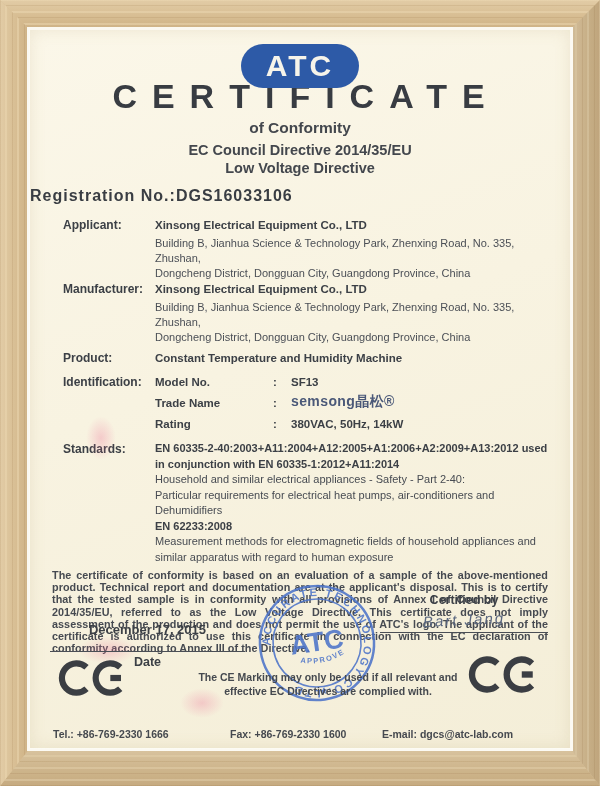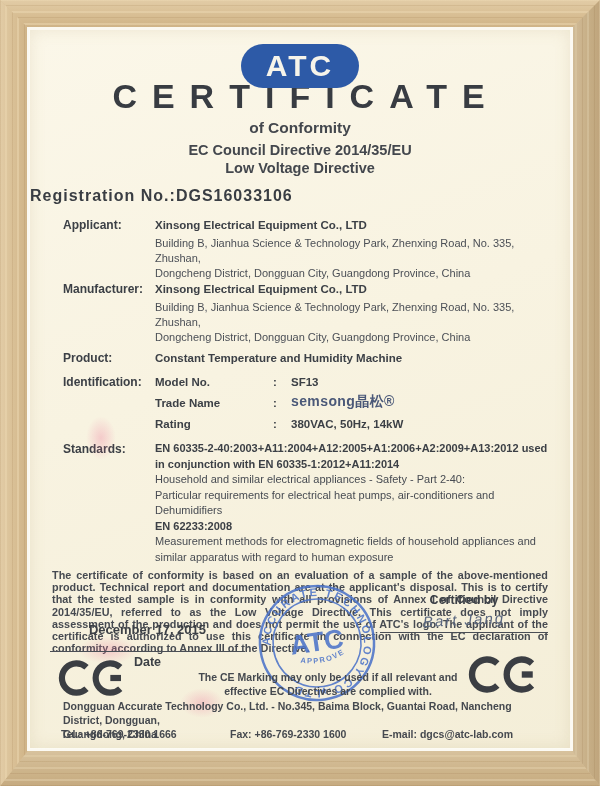--- a/index.html
+++ b/index.html
@@ -90,21 +90,21 @@
   .date-value{font-weight:bold;font-size:13px;color:#3c4046;line-height:14px;padding-bottom:14px;border-bottom:1.5px solid #4a4e55;}
   .date-label{margin-top:3px;font-weight:bold;font-size:12.5px;color:#3c4046;}
   .ce{position:absolute;}
   .ce-left{left:28px;top:630px;width:72px;height:36px;}
   .ce-right{left:438px;top:626px;width:74px;height:37px;}
   .ce-note{position:absolute;left:110px;top:640px;width:376px;text-align:center;
     font-size:10.5px;font-weight:bold;color:#45494f;line-height:14px;}
   .footer-addr{position:absolute;left:33px;top:669px;width:486px;
     font-size:10.5px;font-weight:bold;color:#45494f;line-height:14px;}
   .contact{position:absolute;top:698px;font-size:10.5px;font-weight:bold;color:#45494f;}
-  .c-tel{left:31px;} .c-fax{left:200px;} .c-email{left:352px;}
+  .c-tel{left:23px;} .c-fax{left:200px;} .c-email{left:352px;}
 </style>
 </head>
 <body>
 
 <div class="root">
 
   <div class="frame-piece frame-top wood-h"></div>
   <div class="frame-piece frame-bottom wood-h"></div>
   <div class="frame-piece frame-left wood-v"></div>
   <div class="frame-piece frame-right wood-v"></div>
@@ -220,22 +220,18 @@
       <path d="M 49.7,13 A 26,26 0 1 0 49.7,51" fill="none" stroke="#3b3e43" stroke-width="11"></path>
       <path d="M 109.7,13 A 26,26 0 1 0 109.7,51" fill="none" stroke="#3b3e43" stroke-width="11"></path>
       <path d="M 92,32 H 111" fill="none" stroke="#3b3e43" stroke-width="11"></path>
     </svg>
 
     <div class="ce-note">
       <div>The CE Marking may only be used if all relevant and</div>
       <div>effective EC Directives are complied with.</div>
     </div>
 
-    <div class="footer-addr">
-      <div>Dongguan Accurate Technology Co., Ltd. - No.345, Baima Block, Guantai Road, Nancheng District, Dongguan,</div>
-      <div>Guangdong, China</div>
-    </div>
     <div class="contact c-tel">Tel.: +86-769-2330 1666</div>
     <div class="contact c-fax">Fax: +86-769-2330 1600</div>
     <div class="contact c-email">E-mail: dgcs@atc-lab.com</div>
 
   </div>
 </div>
 
 </body></html>

